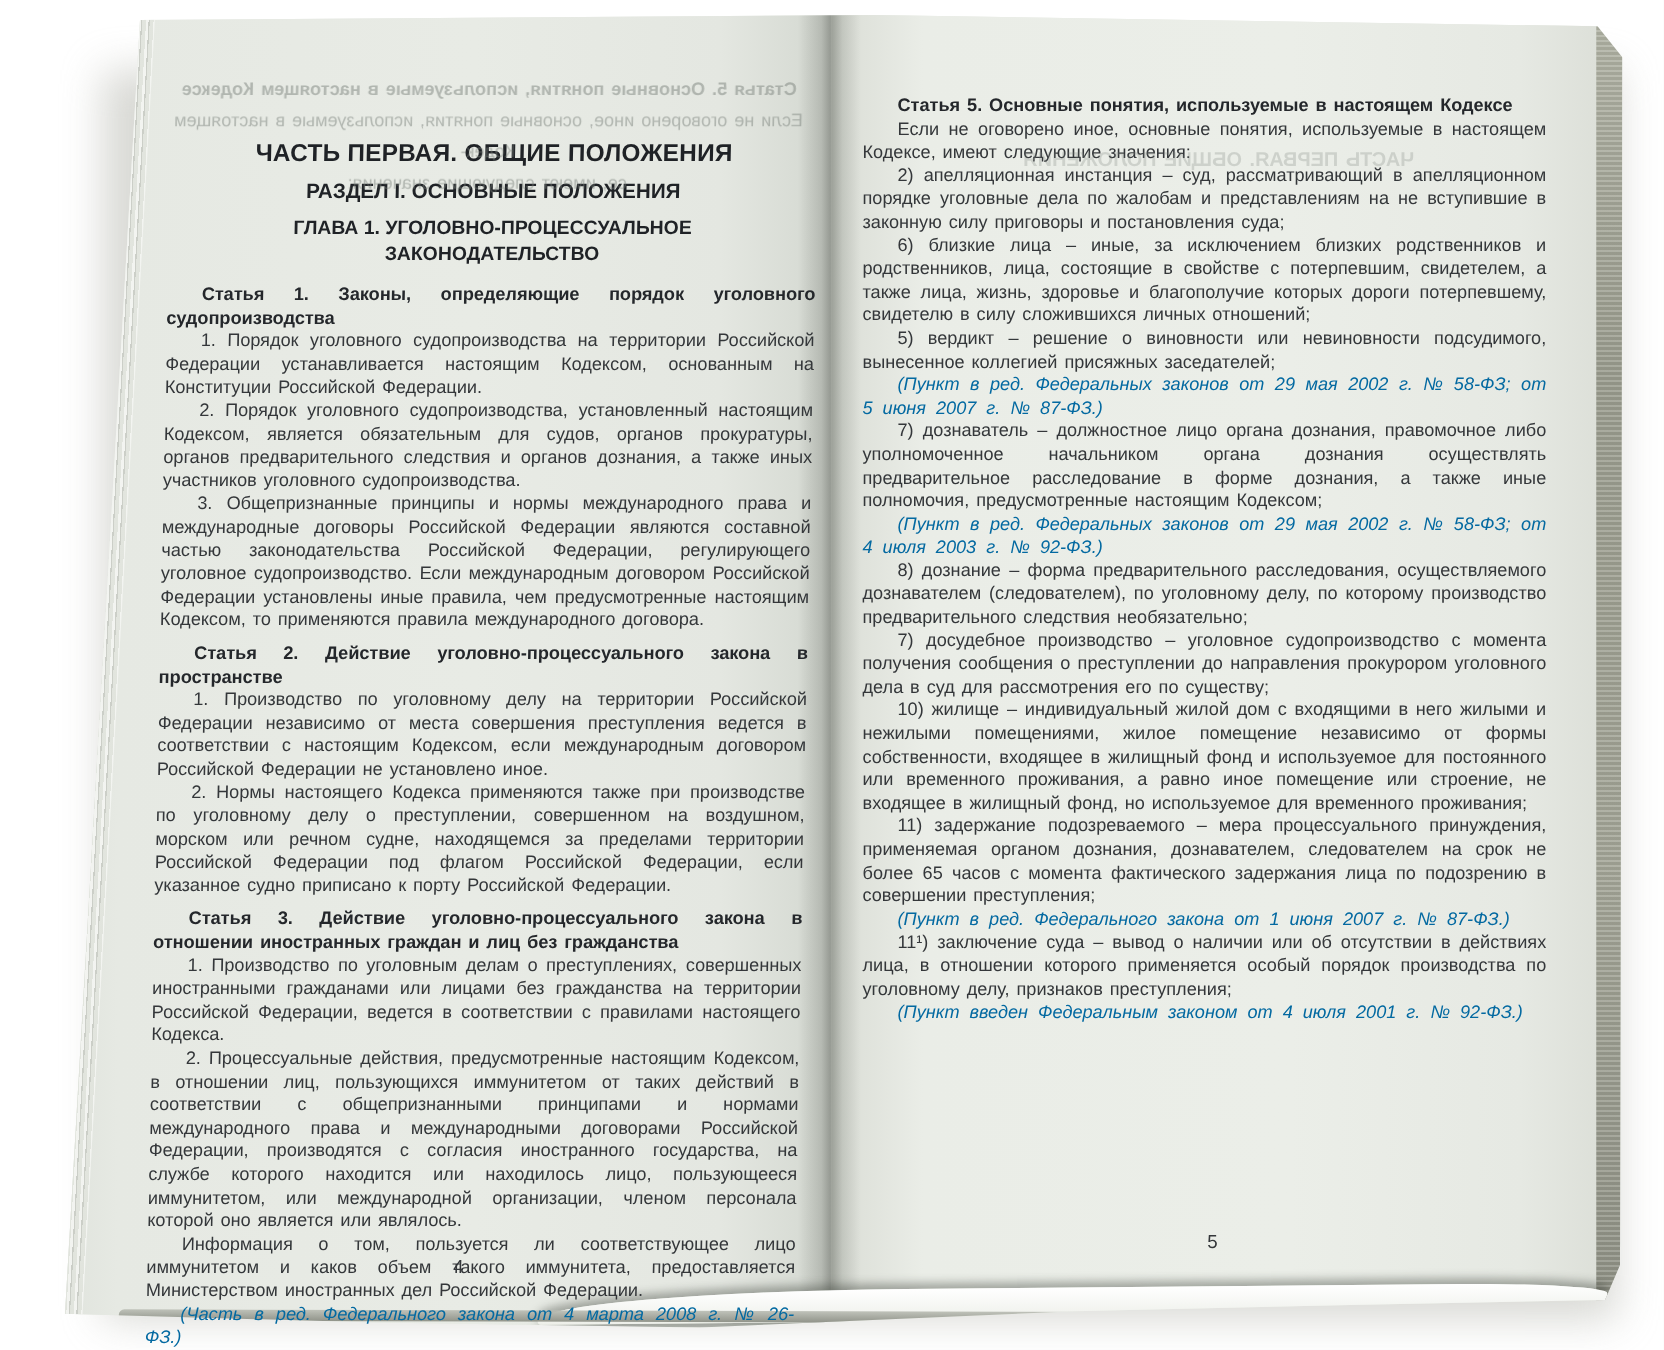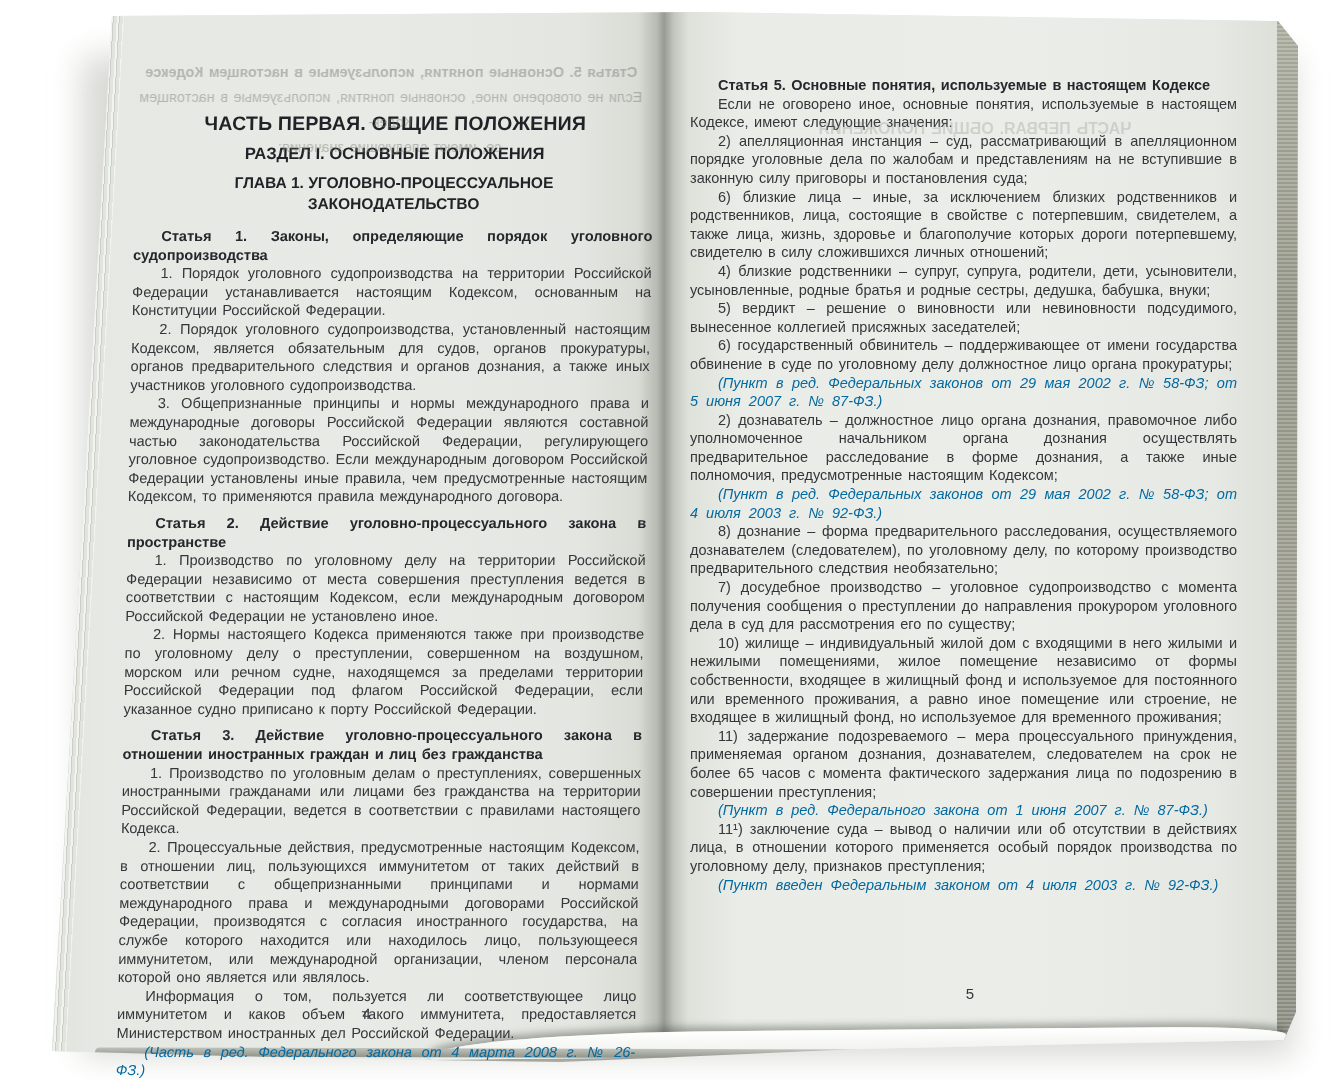--- a/index.html
+++ b/index.html
@@ -149,30 +149,28 @@
   <div class="page-text right">
     <div class="bleed">
         <span class="bleed-line b0">ЧАСТЬ ПЕРВАЯ. ОБЩИЕ ПОЛОЖЕНИЯ</span>
       </div>
 
     <div class="articles">
         <p class="art-title">Статья 5. Основные понятия, используемые в настоящем Кодексе</p>
         <p class="body-p">Если не оговорено иное, основные понятия, используемые в настоящем Кодексе, имеют следующие значения:</p>
         <p class="body-p">2) апелляционная инстанция – суд, рассматривающий в апелляционном порядке уголовные дела по жалобам и представлениям на не вступившие в законную силу приговоры и постановления суда;</p>
         <p class="body-p">6) близкие лица – иные, за исключением близких родственников и родственников, лица, состоящие в свойстве с потерпевшим, свидетелем, а также лица, жизнь, здоровье и благополучие которых дороги потерпевшему, свидетелю в силу сложившихся личных отношений;</p>
-        <p class="body-p">4) близкие родственники – супруг, супруга, родители, дети, усыновители, усыновленные, родные братья и родные сестры, дедушка, бабушка, внуки;</p>
         <p class="body-p">5) вердикт – решение о виновности или невиновности подсудимого, вынесенное коллегией присяжных заседателей;</p>
-        <p class="body-p">6) государственный обвинитель – поддерживающее от имени государства обвинение в суде по уголовному делу должностное лицо органа прокуратуры;</p>
         <p class="amend">(Пункт в ред. Федеральных законов от 29 мая 2002 г. № 58-ФЗ; от 5 июня 2007 г. № 87-ФЗ.)</p>
-        <p class="body-p">2) дознаватель – должностное лицо органа дознания, правомочное либо уполномоченное начальником органа дознания осуществлять предварительное расследование в форме дознания, а также иные полномочия, предусмотренные настоящим Кодексом;</p>
+        <p class="body-p">7) дознаватель – должностное лицо органа дознания, правомочное либо уполномоченное начальником органа дознания осуществлять предварительное расследование в форме дознания, а также иные полномочия, предусмотренные настоящим Кодексом;</p>
         <p class="amend">(Пункт в ред. Федеральных законов от 29 мая 2002 г. № 58-ФЗ; от 4 июля 2003 г. № 92-ФЗ.)</p>
         <p class="body-p">8) дознание – форма предварительного расследования, осуществляемого дознавателем (следователем), по уголовному делу, по которому производство предварительного следствия необязательно;</p>
         <p class="body-p">7) досудебное производство – уголовное судопроизводство с момента получения сообщения о преступлении до направления прокурором уголовного дела в суд для рассмотрения его по существу;</p>
         <p class="body-p">10) жилище – индивидуальный жилой дом с входящими в него жилыми и нежилыми помещениями, жилое помещение независимо от формы собственности, входящее в жилищный фонд и используемое для постоянного или временного проживания, а равно иное помещение или строение, не входящее в жилищный фонд, но используемое для временного проживания;</p>
         <p class="body-p">11) задержание подозреваемого – мера процессуального принуждения, применяемая органом дознания, дознавателем, следователем на срок не более 65 часов с момента фактического задержания лица по подозрению в совершении преступления;</p>
         <p class="amend">(Пункт в ред. Федерального закона от 1 июня 2007 г. № 87-ФЗ.)</p>
         <p class="body-p">11¹) заключение суда – вывод о наличии или об отсутствии в действиях лица, в отношении которого применяется особый порядок производства по уголовному делу, признаков преступления;</p>
-        <p class="amend">(Пункт введен Федеральным законом от 4 июля 2003 г. № 92-ФЗ.)</p>
+        <p class="amend">(Пункт введен Федеральным законом от 4 июля 2001 г. № 92-ФЗ.)</p>
       </div>
 
     <div class="page-num">5</div>
   </div>
 </div>
 
 </body></html>

